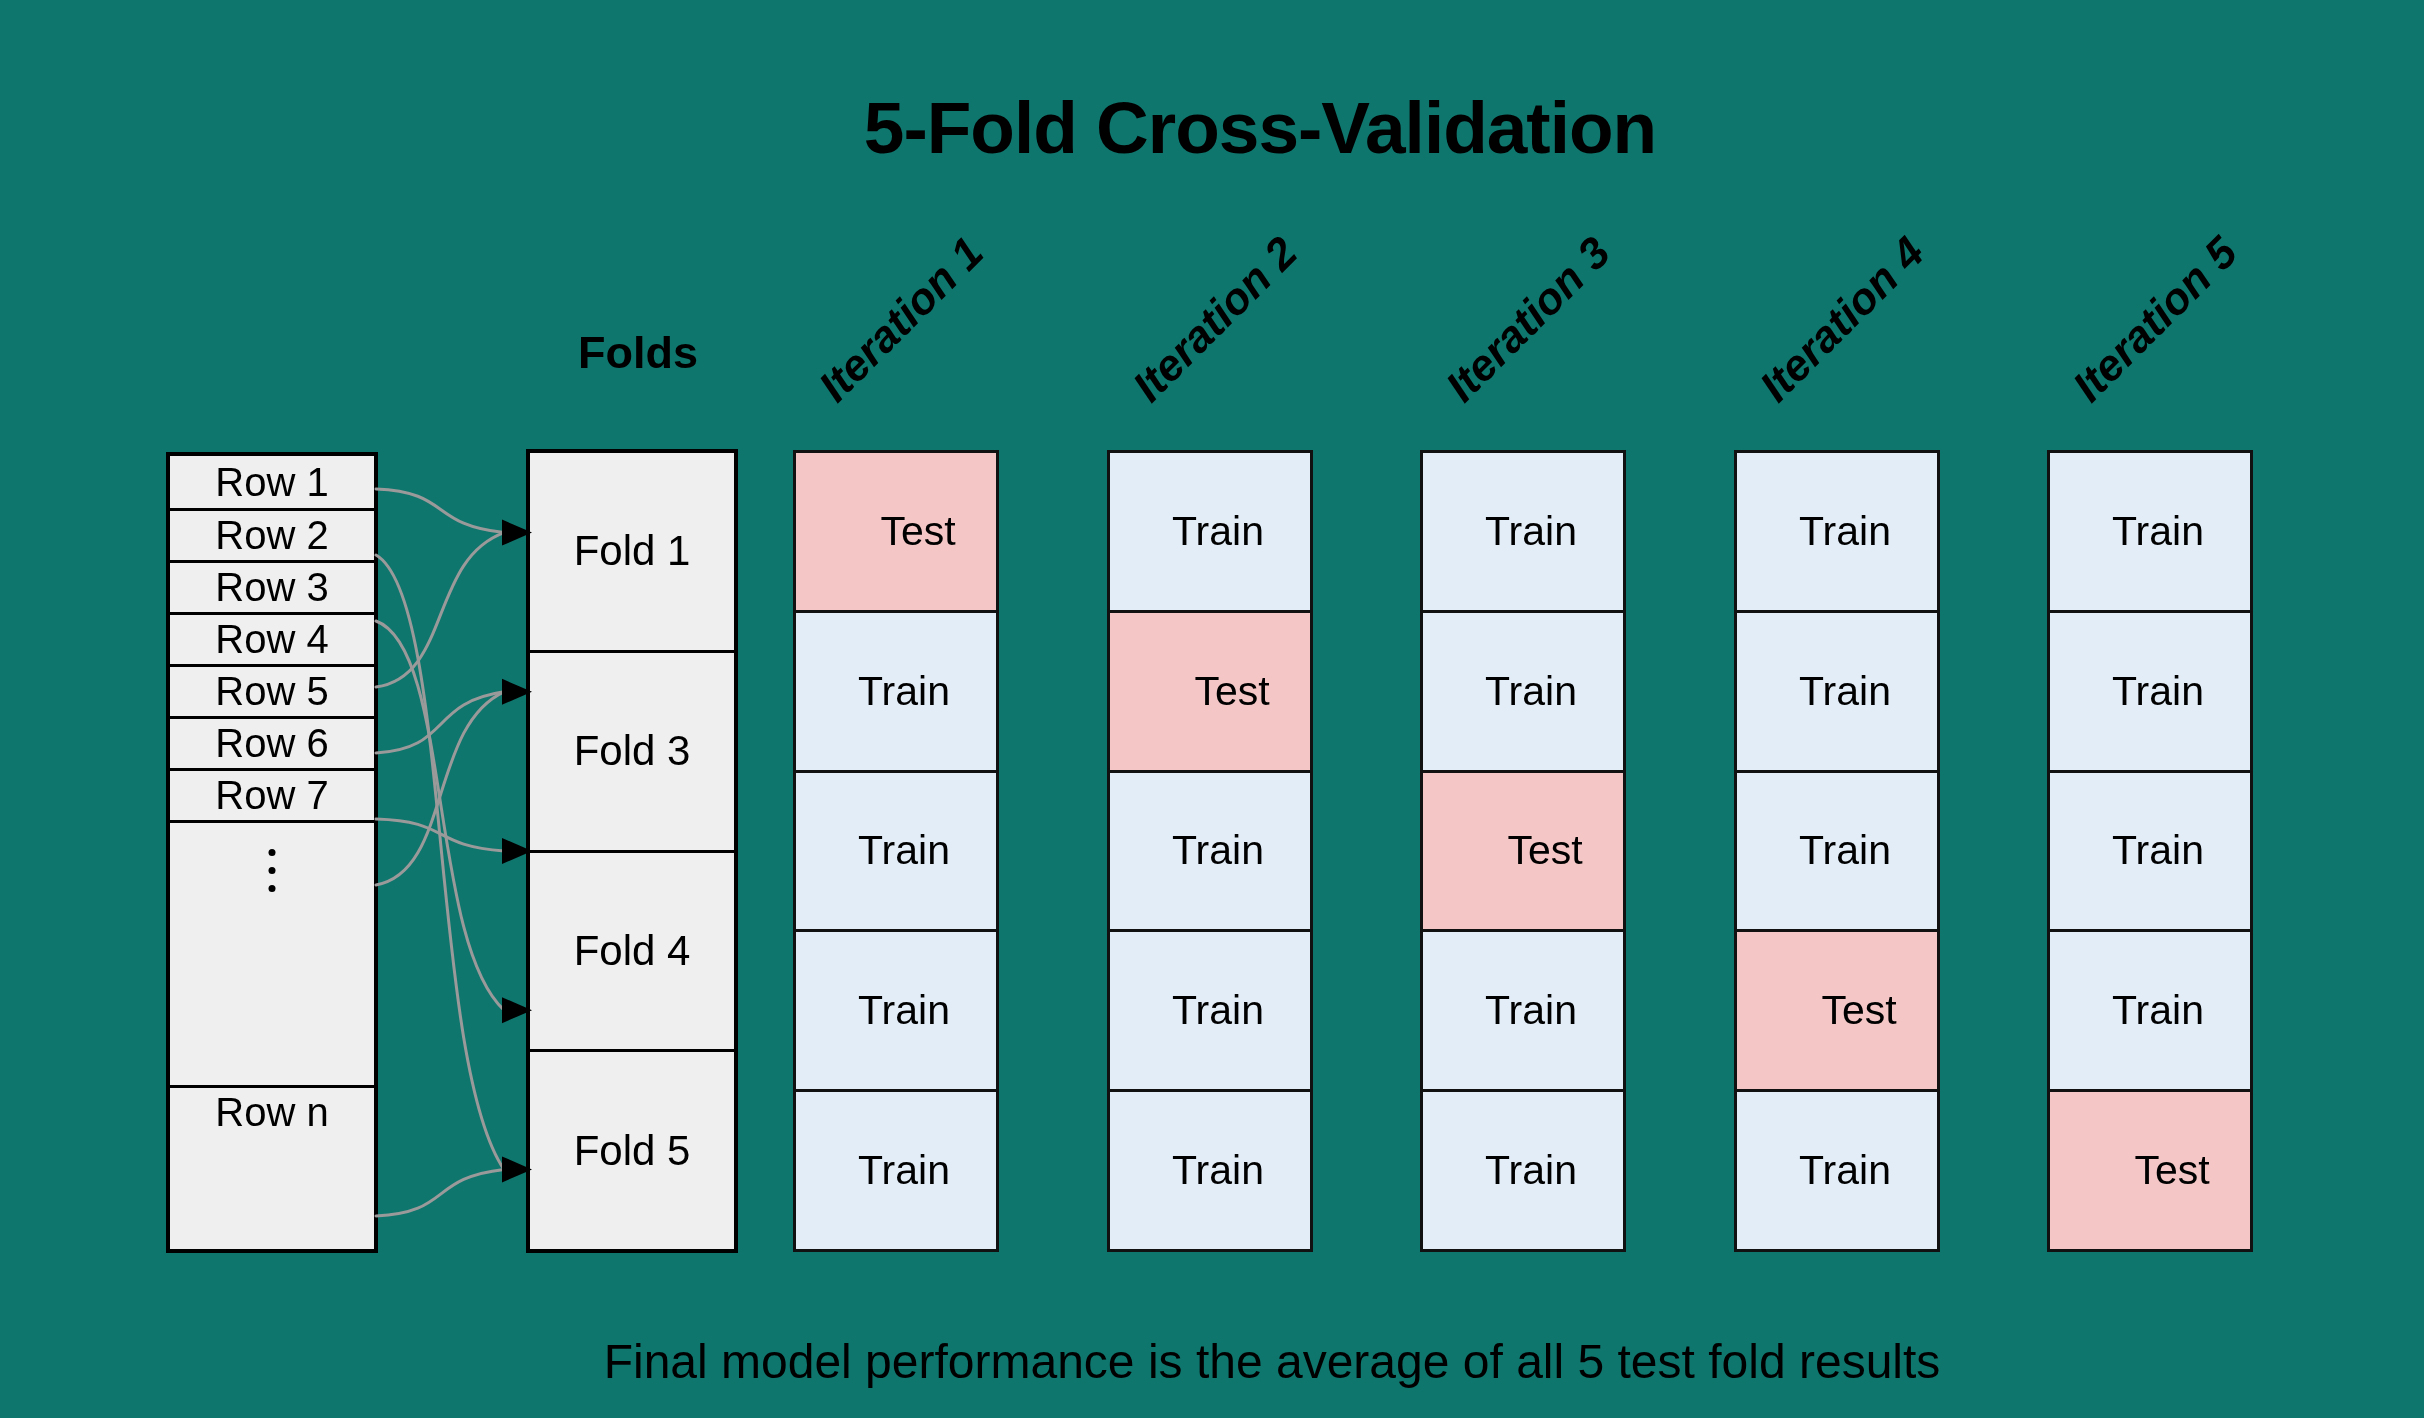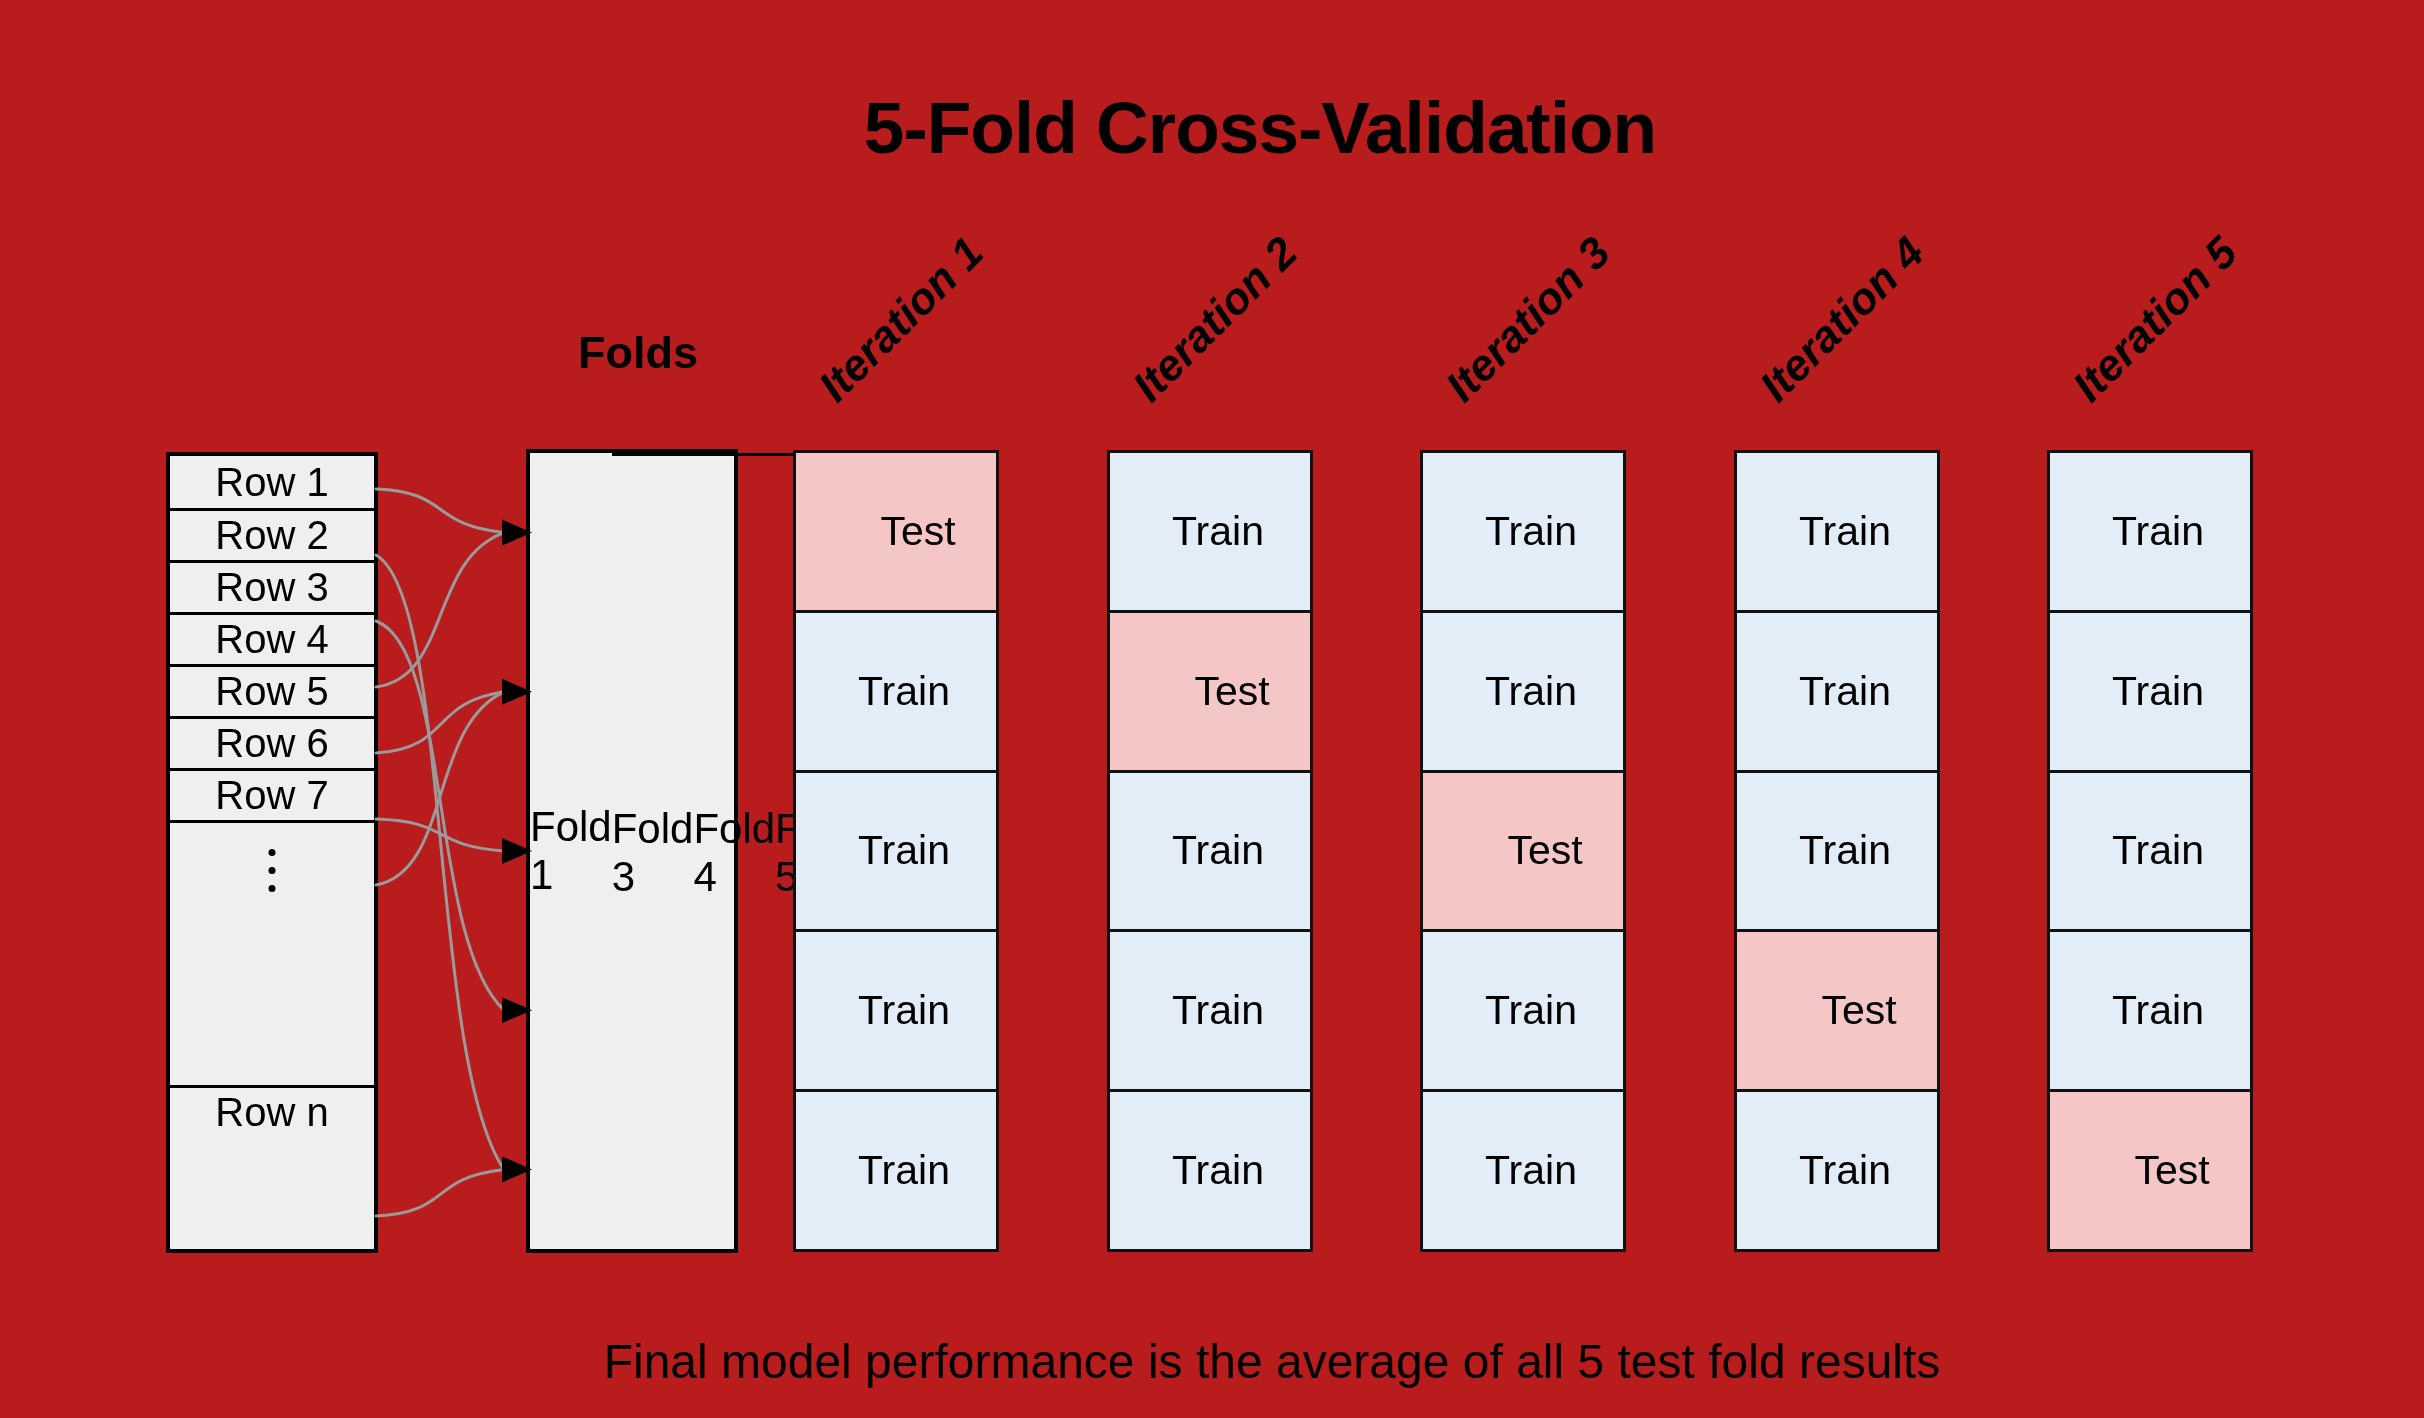--- a/index.html
+++ b/index.html
@@ -1,17 +1,17 @@
 <!DOCTYPE html>
 <html><head>
 <meta charset="utf-8">
 <style>
   html,body{margin:0;padding:0;background:#ffffff;}
   .stage{
-    position:relative;width:2424px;height:1418px;background:#b91c1c;overflow:hidden;
+    position:relative;width:2424px;height:1418px;background:#0f766e;overflow:hidden;
     font-family:"Liberation Sans","DejaVu Sans",sans-serif;color:#000;
   }
   .title{
     position:absolute;left:48px;top:86px;width:2424px;text-align:center;
     font-size:73px;font-weight:bold;letter-spacing:-1px;
   }
   .col-header{
     position:absolute;top:279px;width:400px;text-align:center;
     font-size:45px;font-weight:bold;
   }
@@ -28,21 +28,21 @@
     font-size:40px;border-top:3px solid #000;
   }
   .data-row:first-child{border-top:none;}
   .ellipsis-cell{height:265px;box-sizing:border-box;border-top:3px solid #000;position:relative;}
   .dots{position:absolute;top:26px;left:50%;transform:translateX(-50%);
         display:flex;flex-direction:column;gap:11px;}
   .dot{width:7px;height:7px;border-radius:50%;background:#000;}
   
   .folds-box{
     position:absolute;left:526px;top:449px;width:204px;height:796px;
-    border:4px solid #000;background:var(--box);display:flex;flex-direction:row;
+    border:4px solid #000;background:var(--box);display:flex;flex-direction:column;
     box-sizing:content-box;
   }
   .fold-cell{
     flex:1;box-sizing:border-box;display:flex;align-items:center;justify-content:center;
     font-size:42px;border-top:3px solid #000;
   }
   .fold-cell:first-child{border-top:none;}
   
   .iter-col{
     position:absolute;top:450px;width:200px;height:796px;border:3px solid #111;

